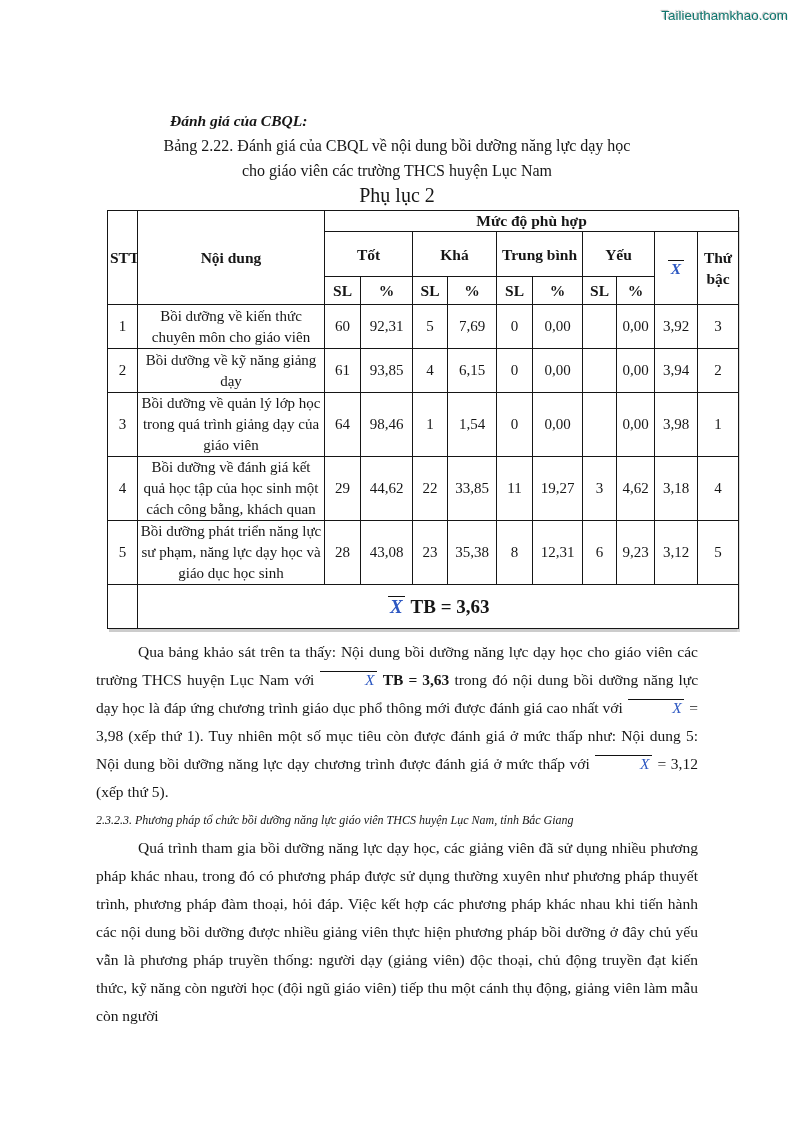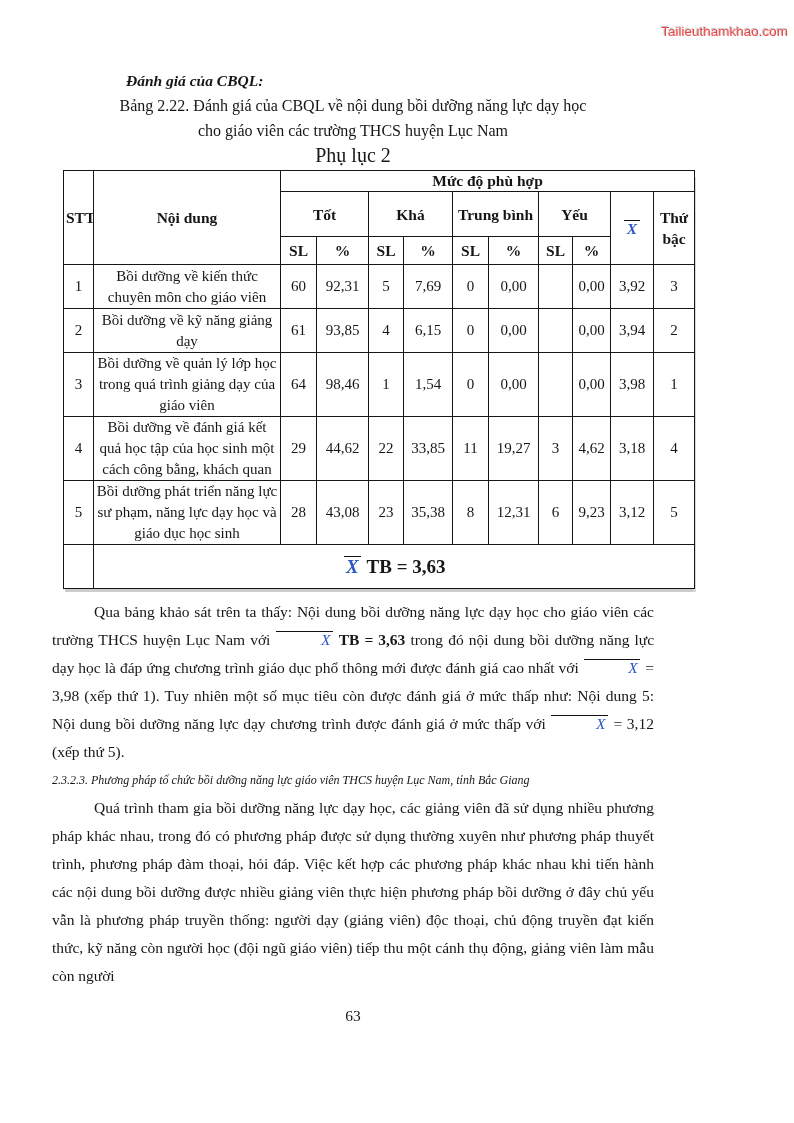--- a/index.html
+++ b/index.html
@@ -6,26 +6,26 @@
   body{background:#ffffff;}
   .page{
     position:relative;
     width:794px;height:1123px;
     background:#ffffff;
     font-family:"Liberation Serif","DejaVu Serif",serif;
     color:#161616;
     overflow:hidden;
   }
   .watermark{
-    position:absolute;top:24px;right:6px;
+    position:absolute;top:8px;right:6px;
     font-family:"Liberation Sans","DejaVu Sans",sans-serif;
-    font-size:13.5px;color:#ef4444;
+    font-size:13.5px;color:#0f766e;
     text-shadow:1px 1px 0 #ffffff,-1px -1px 1px #b3b3b3;
   }
-  .content{margin:0 52px;padding-top:68px;width:602px;}
+  .content{margin:0 96px;padding-top:108px;width:602px;}
   .eyebrow{
     padding-left:74px;font-weight:bold;font-style:italic;
     font-size:15.5px;line-height:25px;
   }
   .tbl-title{font-weight:normal;font-size:16px;line-height:25px;text-align:center;}
   .tbl-sub{font-size:20px;line-height:24px;text-align:center;}
   table.survey{
     margin-left:11px;margin-top:3px;
     width:631px;border-collapse:collapse;table-layout:fixed;
     box-shadow:0 5px 0 -2px #cccccc,3px 5px 0 -2px #d8d8d8;
@@ -203,16 +203,15 @@
         </tr>
       </tbody>
     </table>
 
     <div class="body-text">
       <p class="para first-para"><span>Qua bảng khảo sát trên ta thấy: Nội dung bồi dưỡng năng lực dạy học cho giáo viên các trường THCS huyện Lục Nam với </span><span class="xbar">X</span><span class="bold"> TB = 3,63</span><span> trong đó nội dung bồi dưỡng năng lực dạy học là đáp ứng chương trình giáo dục phổ thông mới được đánh giá cao nhất với </span><span class="xbar">X</span><span> = 3,98 (xếp thứ 1). Tuy nhiên một số mục tiêu còn được đánh giá ở mức thấp như: Nội dung 5: Nội dung bồi dưỡng năng lực dạy chương trình được đánh giá ở mức thấp với </span><span class="xbar">X</span><span> = 3,12 (xếp thứ 5).</span></p>
       <p class="section-heading">2.3.2.3. Phương pháp tổ chức bồi dưỡng năng lực giáo viên THCS huyện Lục Nam, tỉnh Bắc Giang</p>
       <p class="para">Quá trình tham gia bồi dưỡng năng lực dạy học, các giảng viên đã sử dụng nhiều phương pháp khác nhau, trong đó có phương pháp được sử dụng thường xuyên như phương pháp thuyết trình, phương pháp đàm thoại, hỏi đáp. Việc kết hợp các phương pháp khác nhau khi tiến hành các nội dung bồi dưỡng được nhiều giảng viên thực hiện phương pháp bồi dưỡng ở đây chủ yếu vẫn là phương pháp truyền thống: người dạy (giảng viên) độc thoại, chủ động truyền đạt kiến thức, kỹ năng còn người học (đội ngũ giáo viên) tiếp thu một cánh thụ động, giảng viên làm mẫu còn người</p>
     </div>
 
-    <div class="page-number">63</div>
 
   </div>
 </div>
 
 </body></html>

